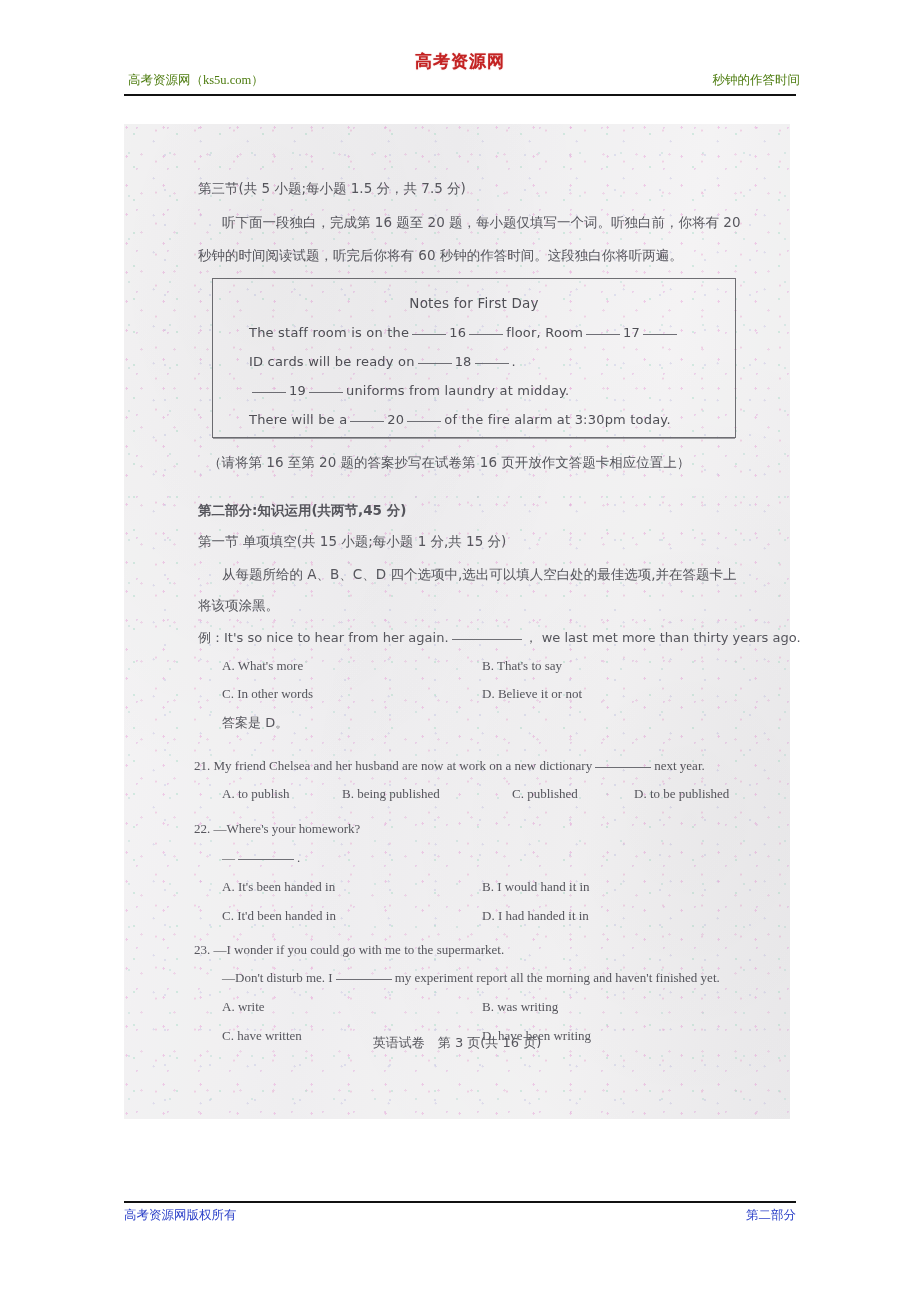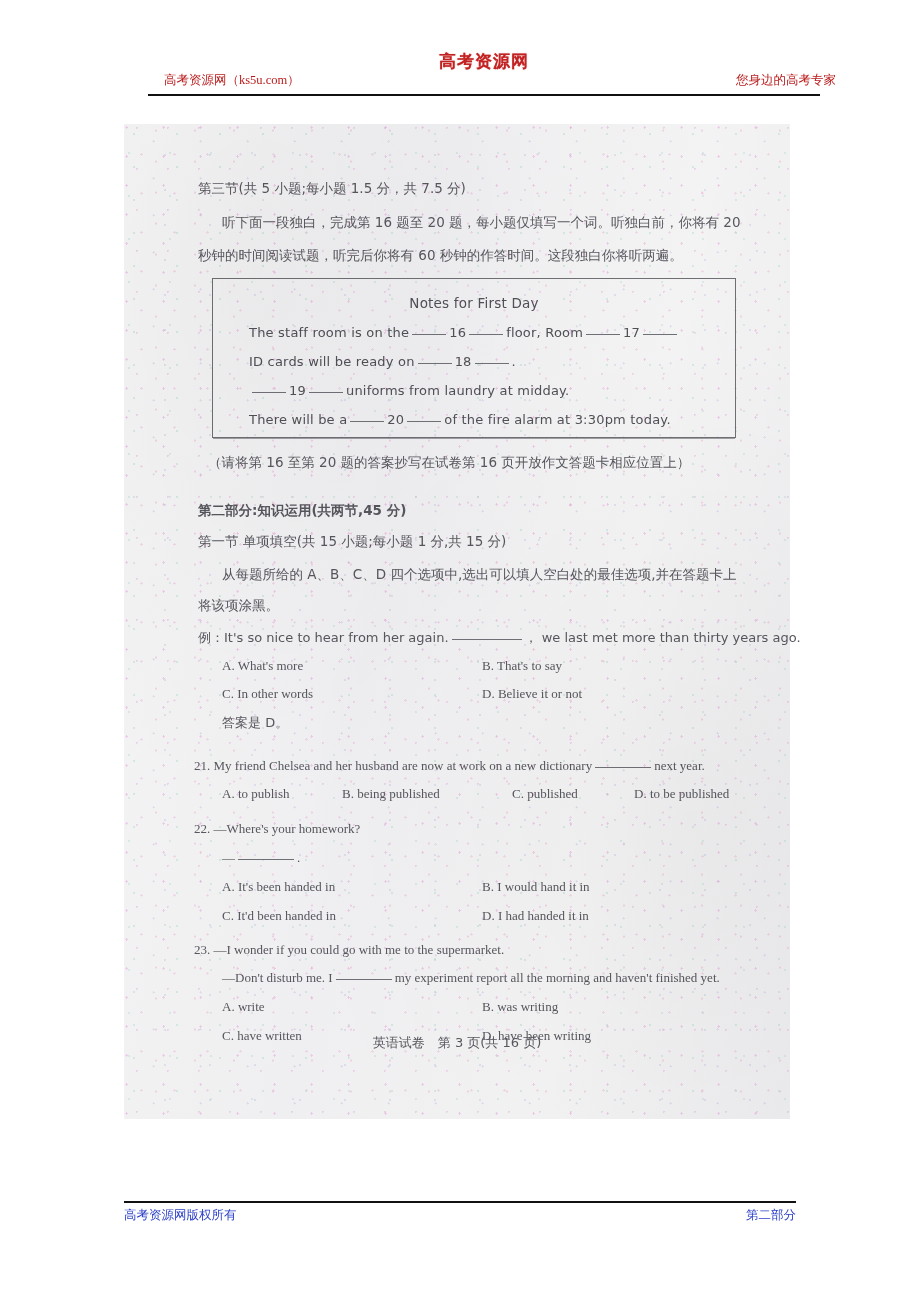--- a/index.html
+++ b/index.html
@@ -16,45 +16,44 @@
     overflow: hidden;
   }
 
   
   #site-header {
     position: absolute;
     left: 124px;
     top: 50px;
     width: 672px;
     height: 44px;
-    margin-left: 24px;
   }
   #logo-center {
     position: absolute;
     left: 0;
     top: 0;
     width: 672px;
     text-align: center;
     color: #c32222;
     font-family: "DejaVu Serif", serif;
     font-weight: bold;
     font-size: 17px;
     letter-spacing: 1px;
     text-shadow: 0 0 1px rgba(195,34,34,.6);
   }
   #header-row {
     position: absolute;
-    left: 16px;
+    left: 4px;
     top: 22px;
     width: 672px;
     display: flex;
     justify-content: space-between;
     align-items: flex-end;
     font-size: 12.5px;
-    color: #b91c1c;
+    color: #4d7c0f;
   }
   #header-rule {
     position: absolute;
     left: 0;
     top: 44px;
     width: 672px;
     border-top: 2.2px solid #111;
   }
 
   
@@ -167,21 +166,21 @@
     font-family: Liberation Serif, serif;
   }
 </style>
 </head>
 <body>
 
 <div id="site-header">
   <div id="logo-center">高考资源网</div>
   <div id="header-row">
     <span>高考资源网（ks5u.com）</span>
-    <span>您身边的高考专家</span>
+    <span>秒钟的作答时间</span>
   </div>
   <div id="header-rule"></div>
 </div>
 
 <div id="scan">
 
   <div class="ln cn" style="left:74px; top:56px; font-size:13.5px;">第三节(共 5 小题;每小题 1.5 分，共 7.5 分)</div>
 
   <div class="ln cn" style="left:98px; top:90px; font-size:13.5px;">听下面一段独白，完成第 16 题至 20 题，每小题仅填写一个词。听独白前，你将有 20</div>
   <div class="ln cn" style="left:74px; top:123px; font-size:13.5px;">秒钟的时间阅读试题，听完后你将有 60 秒钟的作答时间。这段独白你将听两遍。</div>

